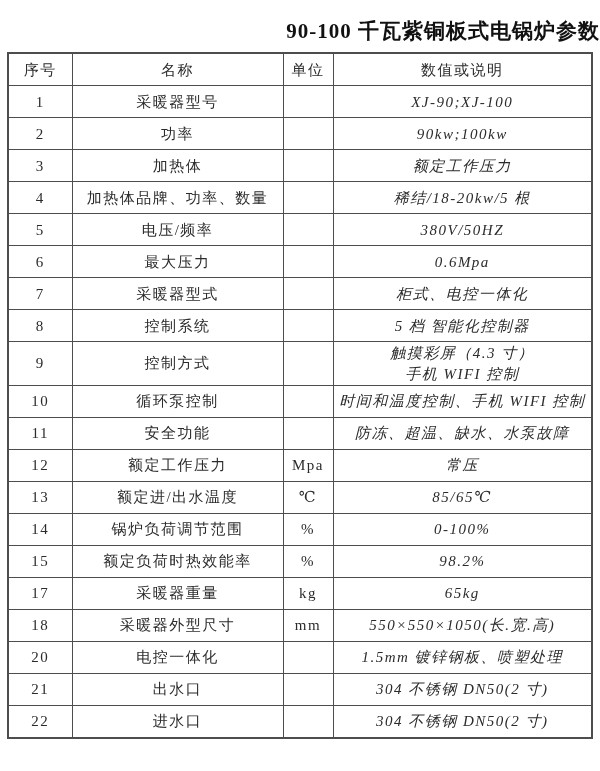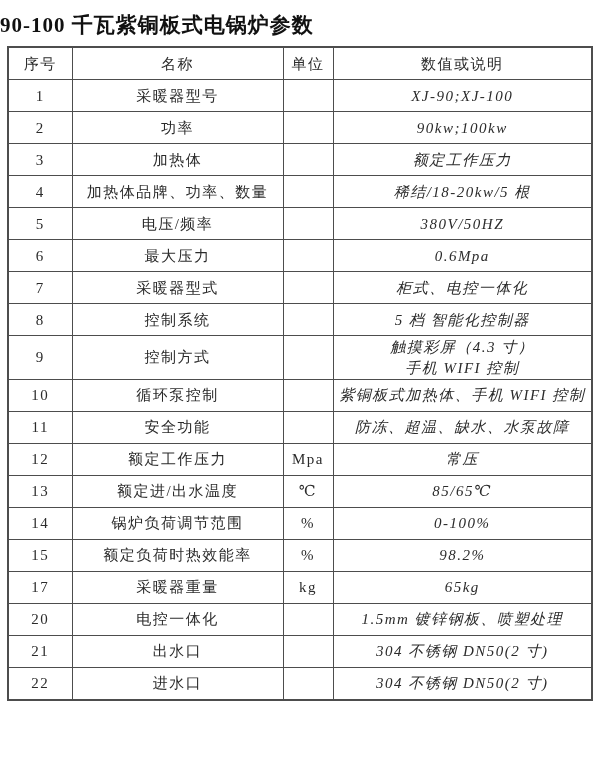--- a/index.html
+++ b/index.html
@@ -8,26 +8,26 @@
     background: #ffffff;
     font-family: "Liberation Serif", "DejaVu Serif", serif;
   }
   .page {
     width: 600px;
     height: 771px;
     background: #ffffff;
     overflow: hidden;
   }
   .doc-title {
-    text-align: left;
+    text-align: right;
     font-size: 21px;
     font-weight: bold;
     color: #111111;
     letter-spacing: 1px;
-    padding-top: 12px;
+    padding-top: 18px;
     line-height: 1.3;
   }
   table.spec-table {
     width: 584px;
     margin: 7px auto 0 auto;
     border-collapse: collapse;
     table-layout: fixed;
     border: 2px solid #4d4d4d;
   }
   table.spec-table th,
@@ -128,21 +128,21 @@
         <td class="cell-no">9</td>
         <td class="cell-name">控制方式</td>
         <td class="cell-unit"></td>
         <td class="cell-value">触摸彩屏（4.3 寸）
 手机 WIFI 控制</td>
       </tr>
       <tr>
         <td class="cell-no">10</td>
         <td class="cell-name">循环泵控制</td>
         <td class="cell-unit"></td>
-        <td class="cell-value">紫铜板式加热体、手机 WIFI 控制</td>
+        <td class="cell-value">时间和温度控制、手机 WIFI 控制</td>
       </tr>
       <tr>
         <td class="cell-no">11</td>
         <td class="cell-name">安全功能</td>
         <td class="cell-unit"></td>
         <td class="cell-value">防冻、超温、缺水、水泵故障</td>
       </tr>
       <tr>
         <td class="cell-no">12</td>
         <td class="cell-name">额定工作压力</td>
@@ -167,20 +167,26 @@
         <td class="cell-unit">%</td>
         <td class="cell-value">98.2%</td>
       </tr>
       <tr>
         <td class="cell-no">17</td>
         <td class="cell-name">采暖器重量</td>
         <td class="cell-unit">kg</td>
         <td class="cell-value">65kg</td>
       </tr>
       <tr>
+        <td class="cell-no">18</td>
+        <td class="cell-name">采暖器外型尺寸</td>
+        <td class="cell-unit">mm</td>
+        <td class="cell-value">550×550×1050(长.宽.高)</td>
+      </tr>
+      <tr>
         <td class="cell-no">20</td>
         <td class="cell-name">电控一体化</td>
         <td class="cell-unit"></td>
         <td class="cell-value">1.5mm 镀锌钢板、喷塑处理</td>
       </tr>
       <tr>
         <td class="cell-no">21</td>
         <td class="cell-name">出水口</td>
         <td class="cell-unit"></td>
         <td class="cell-value">304 不锈钢 DN50(2 寸)</td>

